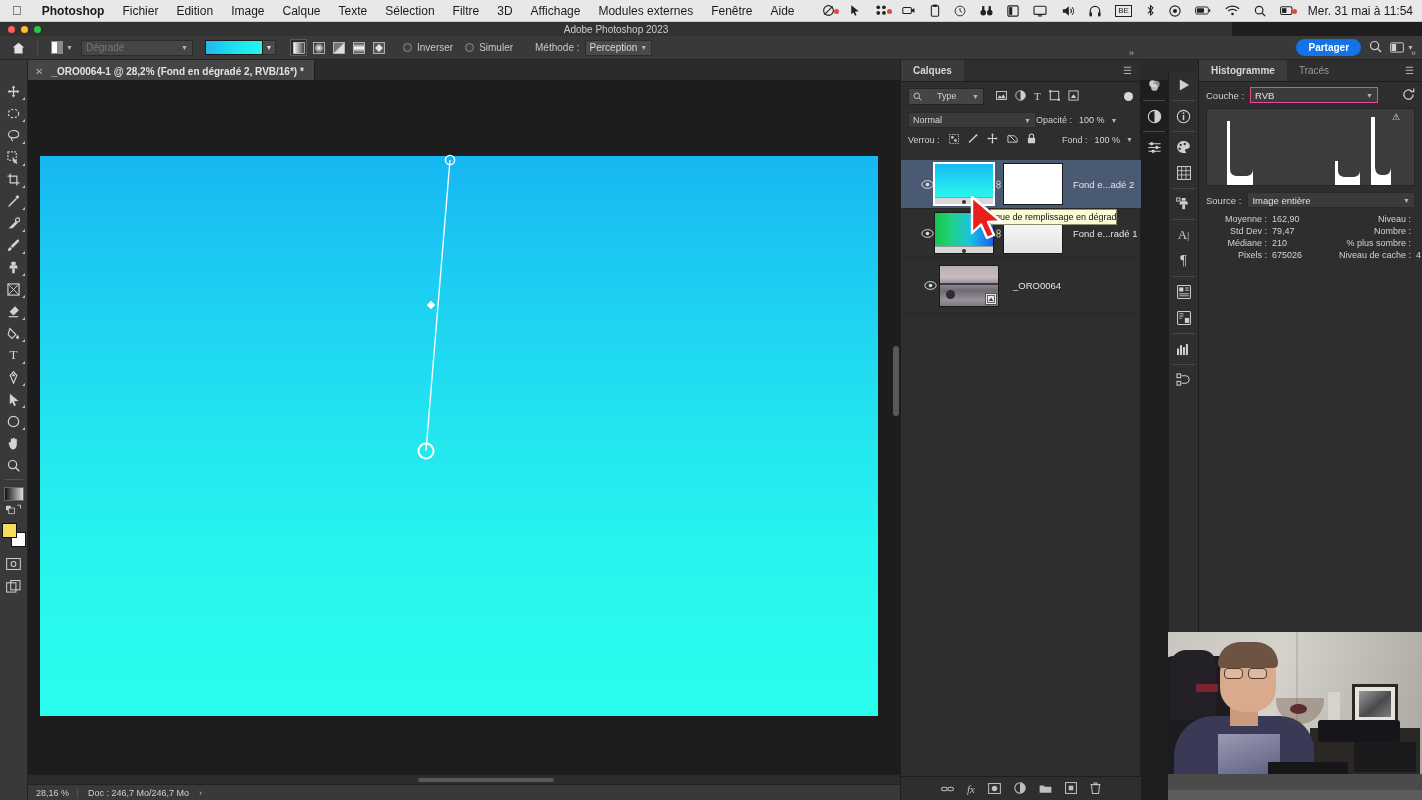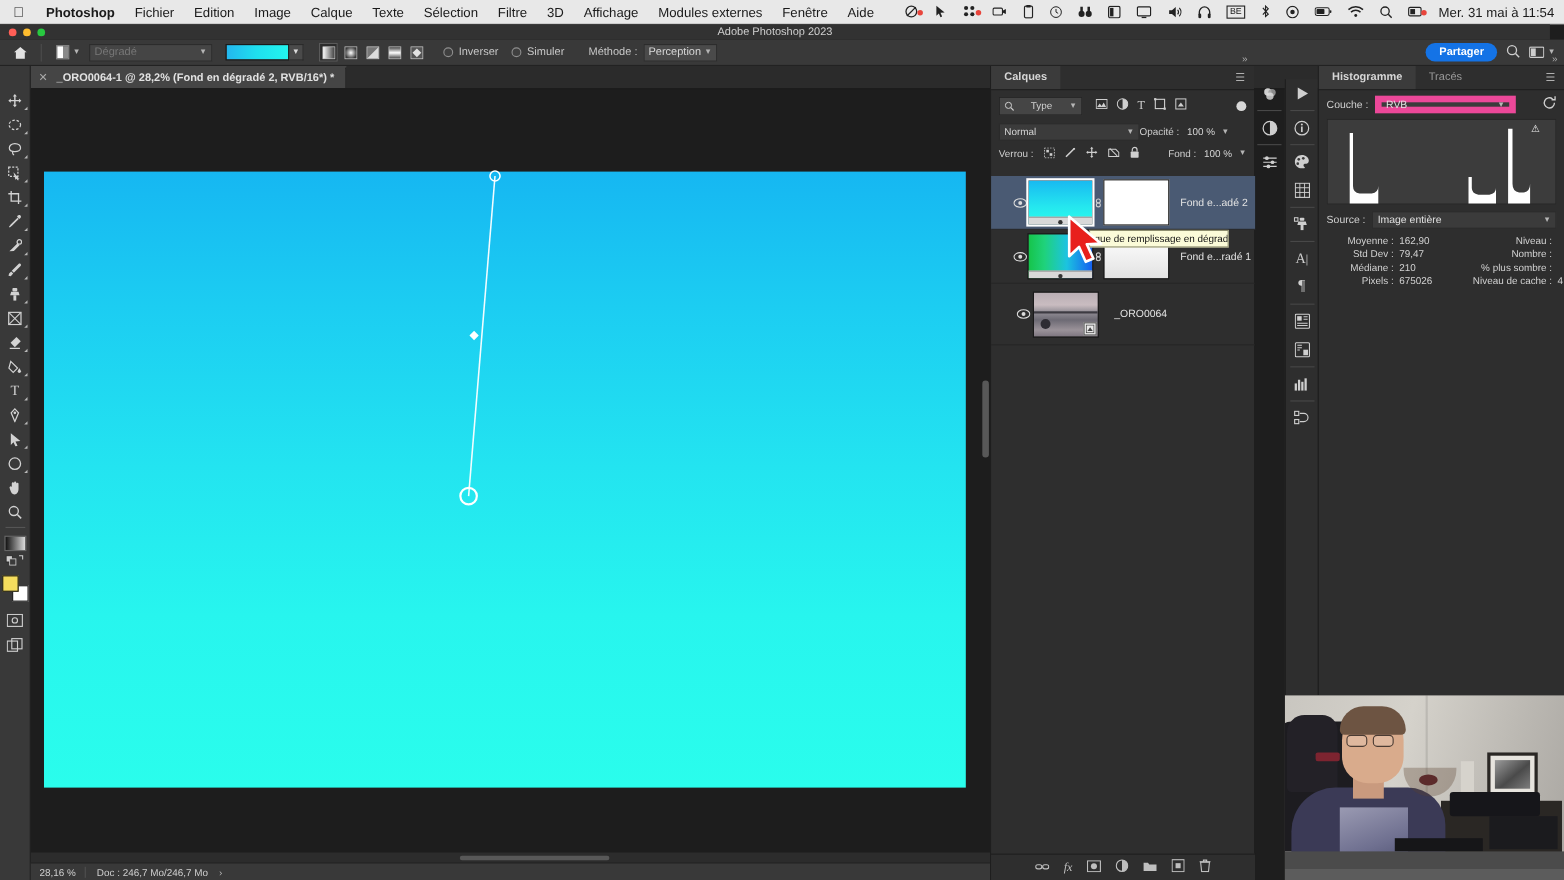--- a/index.html
+++ b/index.html
@@ -30,21 +30,21 @@
   .badge-dot {
     position: relative;
   }
   .badge-dot::after {
     content: ""; position: absolute; width: 5px; height: 5px; border-radius: 50%;
     background: #e8453c; right: 3px; bottom: 3px;
   }
 
   
   .ps-titlebar {
-    position: absolute; top: 22px; left: 0; width: 1409px; height: 14px;
+    position: absolute; top: 22px; left: 0; width: 1232px; height: 14px;
     background: #323232; display: flex; align-items: center; justify-content: center;
   }
   .ps-titlebar .title { font-size: 10px; color: #cfcfcf; }
   .traffic { position: absolute; left: 8px; top: 4px; display: flex; gap: 6px; }
   .tl { width: 7px; height: 7px; border-radius: 50%; }
   .tl.r { background: #ff5f57; } .tl.y { background: #febc2e; } .tl.g { background: #28c840; }
 
   
   .optionsbar {
     position: absolute; top: 36px; left: 0; width: 1422px; height: 24px;
@@ -276,21 +276,21 @@
   
   .panel-hist {
     position: absolute; top: 60px; left: 1198px; width: 224px; height: 740px;
     background: #2e2e2e; border-left: 1px solid #1e1e1e;
   }
   .hist-body { padding: 5px 7px 0; }
   .hist-chan {
     display: flex; align-items: center; font-size: 9.5px; color: #d0d0d0; margin-bottom: 5px;
   }
   .hist-chan-select {
-    width: 128px; height: 16px; background: #3b3b3b; border: 6px solid #ec4899; margin-left: 6px;
+    width: 128px; height: 16px; background: #3b3b3b; border: 1px solid #ec4899; margin-left: 6px;
     display: flex; align-items: center; justify-content: space-between; padding: 0 4px; color: #e0e0e0;
   }
   .hist-refresh { margin-left: auto; color: #cfcfcf; }
   .hist-canvas {
     width: 209px; height: 78px; background: #3c3c3c; border: 1px solid #262626; position: relative; overflow: hidden;
   }
   .hist-warn {
     position: absolute; right: 14px; top: 3px; color: #e6e6e6; font-size: 9px;
   }
   .hist-source {

